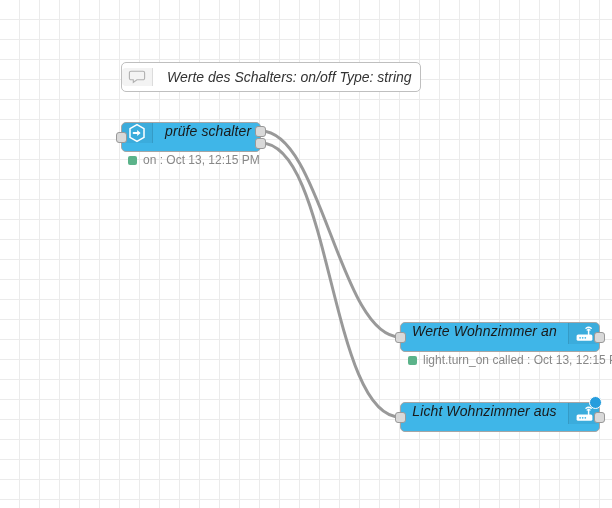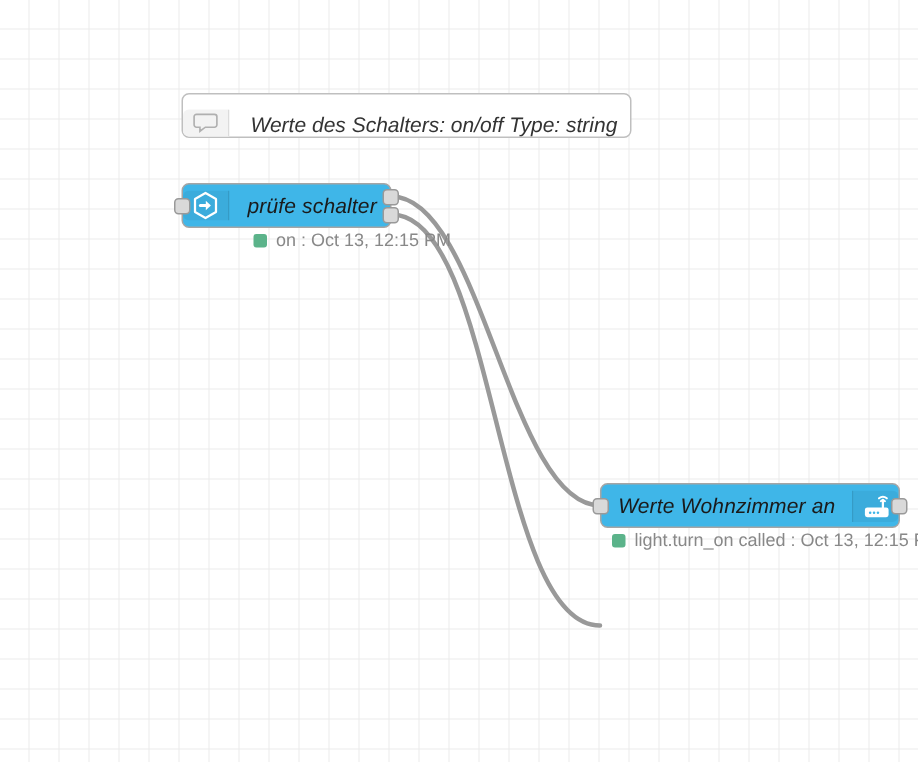--- a/index.html
+++ b/index.html
@@ -42,21 +42,21 @@
 
   
   .node {
     position: absolute;
     box-sizing: border-box;
     height: 30px;
     border: 1px solid #a5a5a5;
     border-radius: 5px;
     background: #3fb6e8;
     display: flex;
-    align-items: center;
+    align-items: flex-start;
     box-shadow: 0 0 0 0 rgba(0,0,0,0);
   }
   .node-label {
     flex: 1 1 auto;
     display: flex;
     align-items: center;
     font-size: 14px;
     font-style: italic;
     color: #1a1a1a;
     white-space: nowrap;
@@ -120,21 +120,21 @@
 
   
   .comment-node {
     position: absolute;
     box-sizing: border-box;
     height: 30px;
     border: 1px solid #bfbfbf;
     border-radius: 5px;
     background: #ffffff;
     display: flex;
-    align-items: flex-end;
+    align-items: center;
   }
   .comment-icon-tray {
     width: 30px;
     flex: 0 0 30px;
     display: flex;
     align-items: center;
     justify-content: center;
     background: #f3f3f3;
     border-right: 1px solid #dcdcdc;
     border-radius: 4px 0 0 4px;
@@ -188,21 +188,21 @@
         <path d="M10 1.6 L17 5.6 L17 14.4 L10 18.4 L3 14.4 L3 5.6 Z" fill="none" stroke="#ffffff" stroke-width="1.5" stroke-linejoin="round"></path>
         <path d="M6.6 10 L11.6 10" stroke="#ffffff" stroke-width="2" stroke-linecap="round"></path>
         <path d="M10.2 6.9 L13.6 10 L10.2 13.1 Z" fill="#ffffff"></path>
       </svg>
     </div>
     <div class="node-label" style="padding-left:12px;">prüfe schalter</div>
     <span class="port in" style="top:9px;"></span>
     <span class="port out" style="top:3px;"></span>
     <span class="port out" style="top:15px;"></span>
   </div>
-  <div class="node-status" style="left:128px; top:154px;margin-left:41px;">
+  <div class="node-status" style="left:128px; top:154px;">
     <span class="status-dot"></span>
     <span class="status-text">on : Oct 13, 12:15 PM</span>
   </div>
 
   <div class="node" style="left:400px; top:322px; width:200px;">
     <div class="node-label" style="justify-content:center;">Werte Wohnzimmer an</div>
     <div class="icon-tray-right">
       <svg width="21" height="21" viewBox="0 0 21 21">
         <rect x="2.6" y="11.4" width="15.8" height="6.4" rx="1.6" fill="#ffffff"></rect>
         <circle cx="6.1" cy="14.8" r="0.85" fill="#3fb6e8"></circle>
@@ -214,14 +214,31 @@
       </svg>
     </div>
     <span class="port in" style="top:9px;"></span>
     <span class="port out" style="top:9px;"></span>
   </div>
   <div class="node-status" style="left:408px; top:354px;">
     <span class="status-dot"></span>
     <span class="status-text">light.turn_on called : Oct 13, 12:15 PM</span>
   </div>
 
+  <div class="node" style="left:400px; top:402px; width:200px;">
+    <div class="node-label" style="justify-content:center;">Licht Wohnzimmer aus</div>
+    <div class="icon-tray-right">
+      <svg width="21" height="21" viewBox="0 0 21 21">
+        <rect x="2.6" y="11.4" width="15.8" height="6.4" rx="1.6" fill="#ffffff"></rect>
+        <circle cx="6.1" cy="14.8" r="0.85" fill="#3fb6e8"></circle>
+        <circle cx="8.7" cy="14.8" r="0.85" fill="#3fb6e8"></circle>
+        <circle cx="11.3" cy="14.8" r="0.85" fill="#3fb6e8"></circle>
+        <path d="M14.6 11.4 L14.6 6.2" stroke="#ffffff" stroke-width="1.5" stroke-linecap="round"></path>
+        <path d="M12.0 5.2 a4.2 4.2 0 0 1 5.2 0" fill="none" stroke="#ffffff" stroke-width="1.4" stroke-linecap="round"></path>
+        <path d="M13.2 7.1 a2.3 2.3 0 0 1 2.8 0" fill="none" stroke="#ffffff" stroke-width="1.3" stroke-linecap="round"></path>
+      </svg>
+    </div>
+    <span class="port in" style="top:9px;"></span>
+    <span class="port out" style="top:9px;"></span>
+    <span class="changed-dot" style="right:-3px; top:-7px;"></span>
+  </div>
 
 </div>
 
 </body></html>

